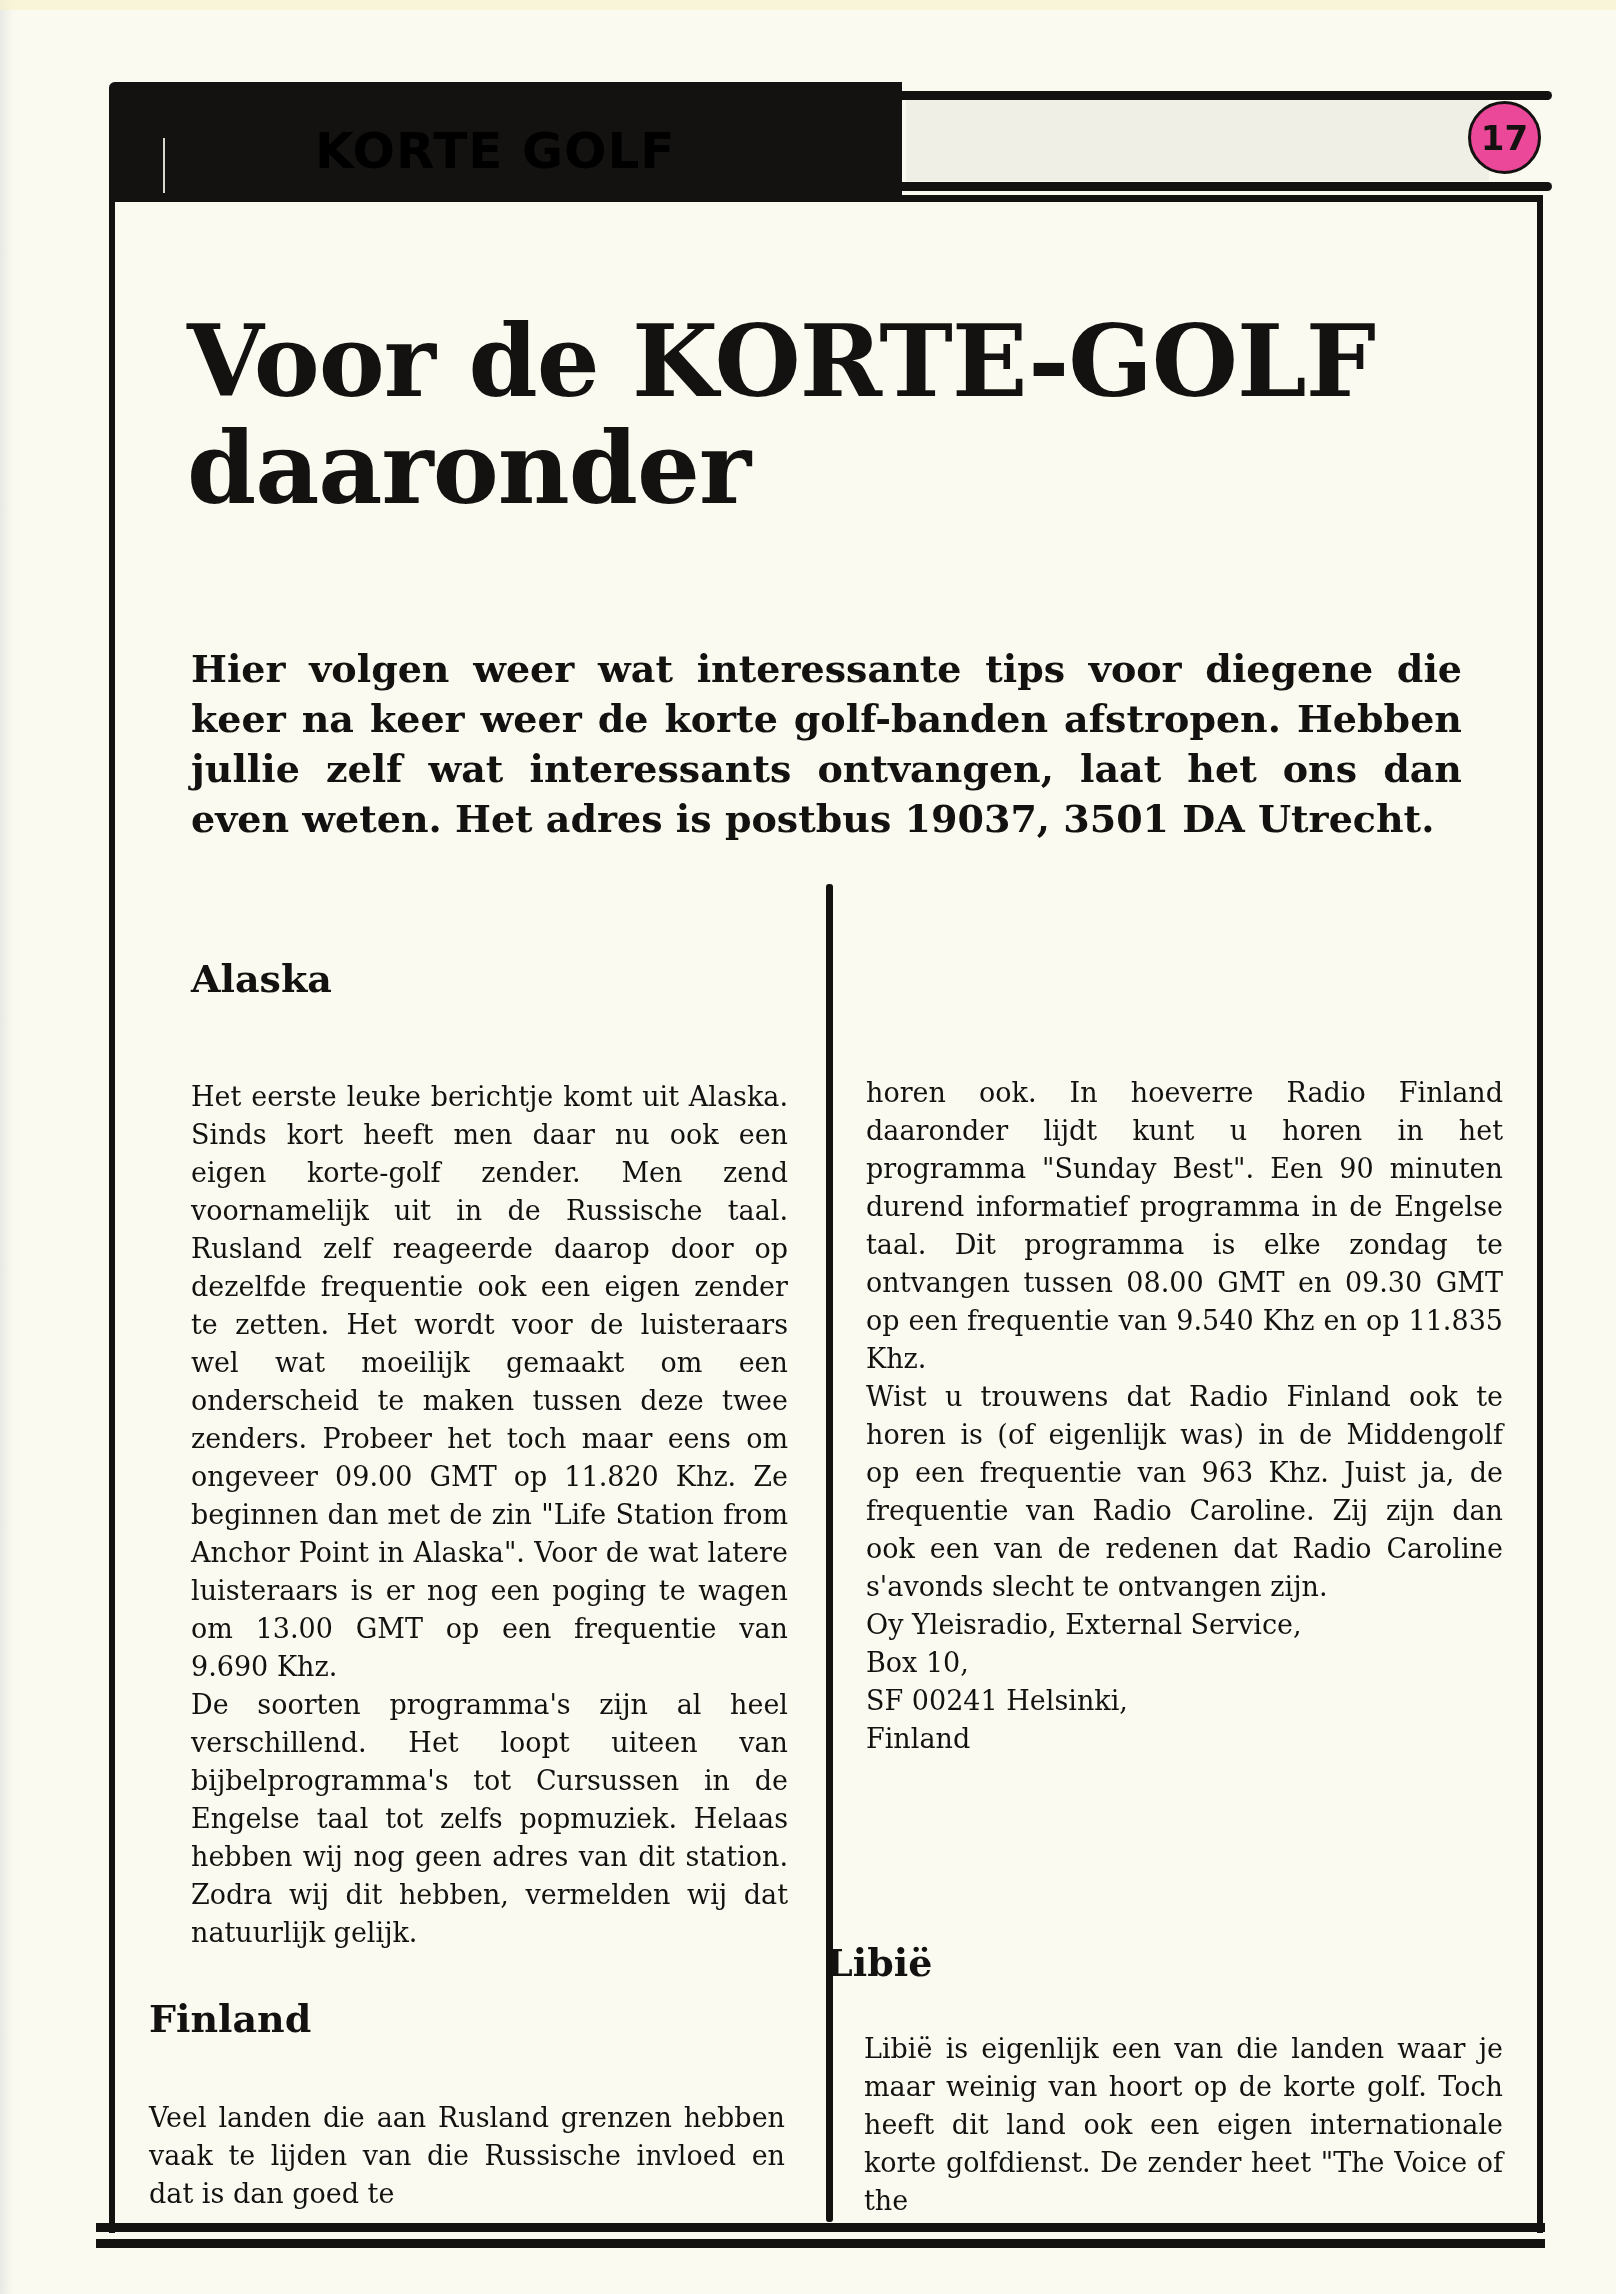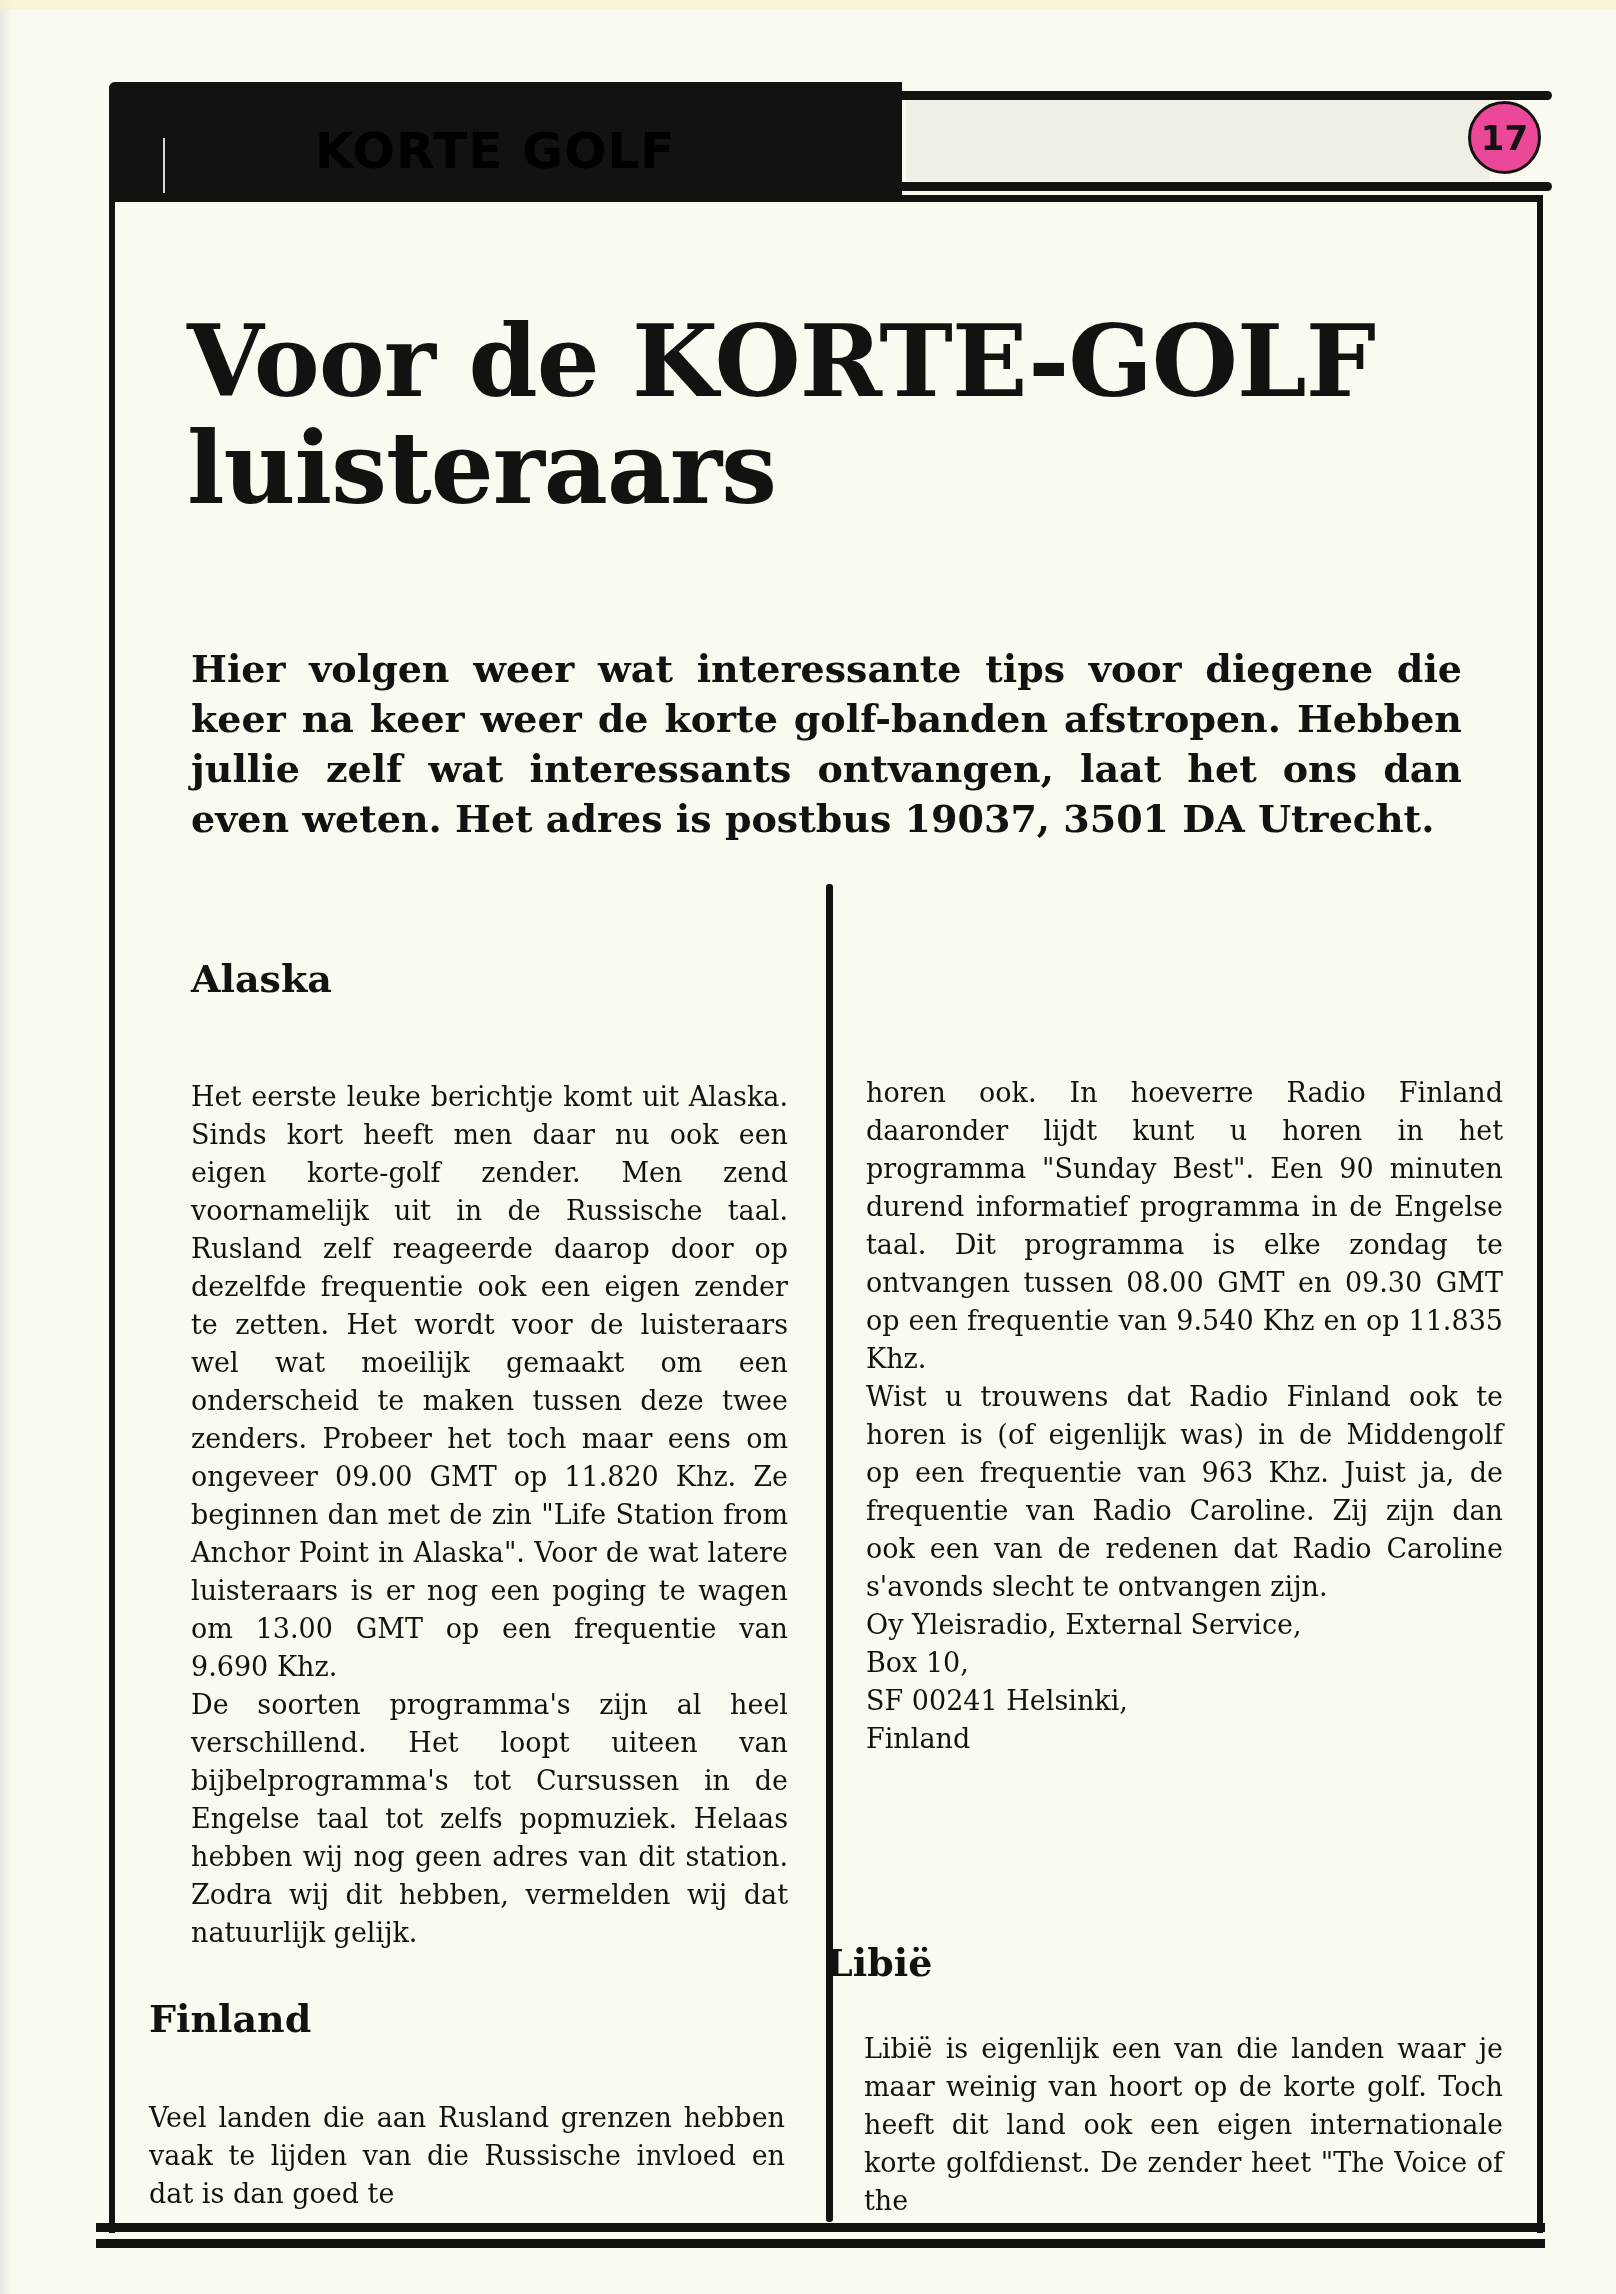--- a/index.html
+++ b/index.html
@@ -82,21 +82,21 @@
 <div class="header-rule-bot"></div>
 <div class="page-number">17</div>
 
 <div class="frame"></div>
 <div class="bottom-rule-1"></div>
 <div class="bottom-rule-2"></div>
 <div class="col-divider"></div>
 
 <div class="headline">
   <div>Voor de KORTE-GOLF</div>
-  <div>luisteraars</div>
+  <div>daaronder</div>
 </div>
 
 <div class="intro">Hier volgen weer wat interessante tips voor diegene die keer na keer weer de korte golf-banden afstropen. Hebben jullie zelf wat interessants ontvangen, laat het ons dan even weten. Het adres is postbus 19037, 3501 DA Utrecht.</div>
 
 <div class="section-heading" style="left:191px; top:960px;">Alaska</div>
 <div class="body-text" style="left:191px; top:1055px;margin-top:23px;">
   <p>Het eerste leuke berichtje komt uit Alaska. Sinds kort heeft men daar nu ook een eigen korte-golf zender. Men zend voornamelijk uit in de Russische taal. Rusland zelf reageerde daarop door op dezelfde frequentie ook een eigen zender te zetten. Het wordt voor de luisteraars wel wat moeilijk gemaakt om een onderscheid te maken tussen deze twee zenders. Probeer het toch maar eens om ongeveer 09.00 GMT op 11.820 Khz. Ze beginnen dan met de zin "Life Station from Anchor Point in Alaska". Voor de wat latere luisteraars is er nog een poging te wagen om 13.00 GMT op een frequentie van 9.690 Khz.</p>
   <p>De soorten programma's zijn al heel verschillend. Het loopt uiteen van bijbelprogramma's tot Cursussen in de Engelse taal tot zelfs popmuziek. Helaas hebben wij nog geen adres van dit station. Zodra wij dit hebben, vermelden wij dat natuurlijk gelijk.</p>
 </div>
 

